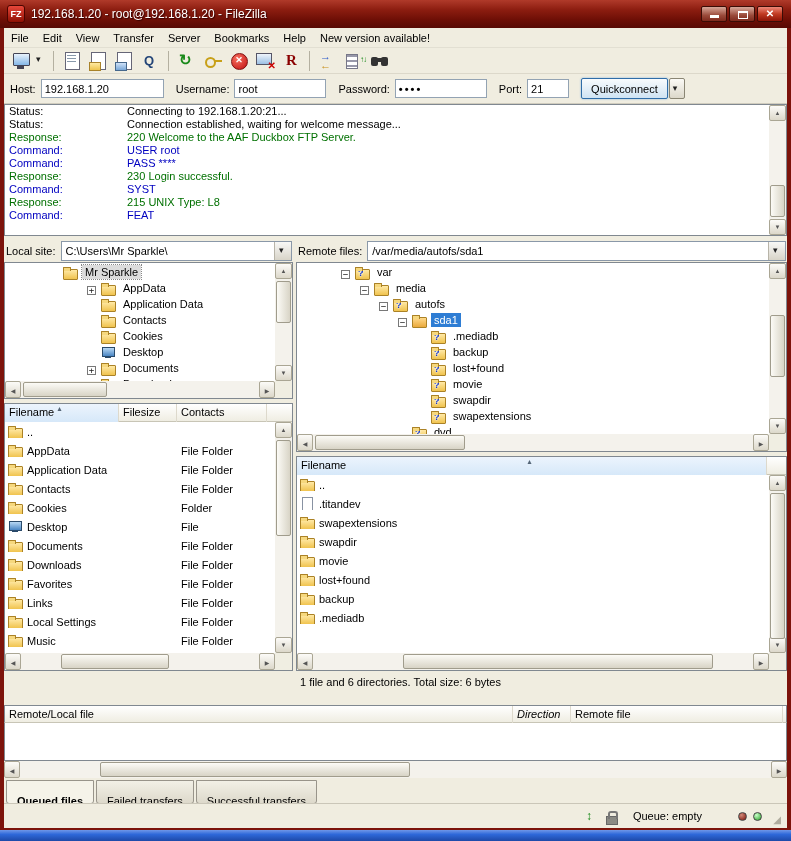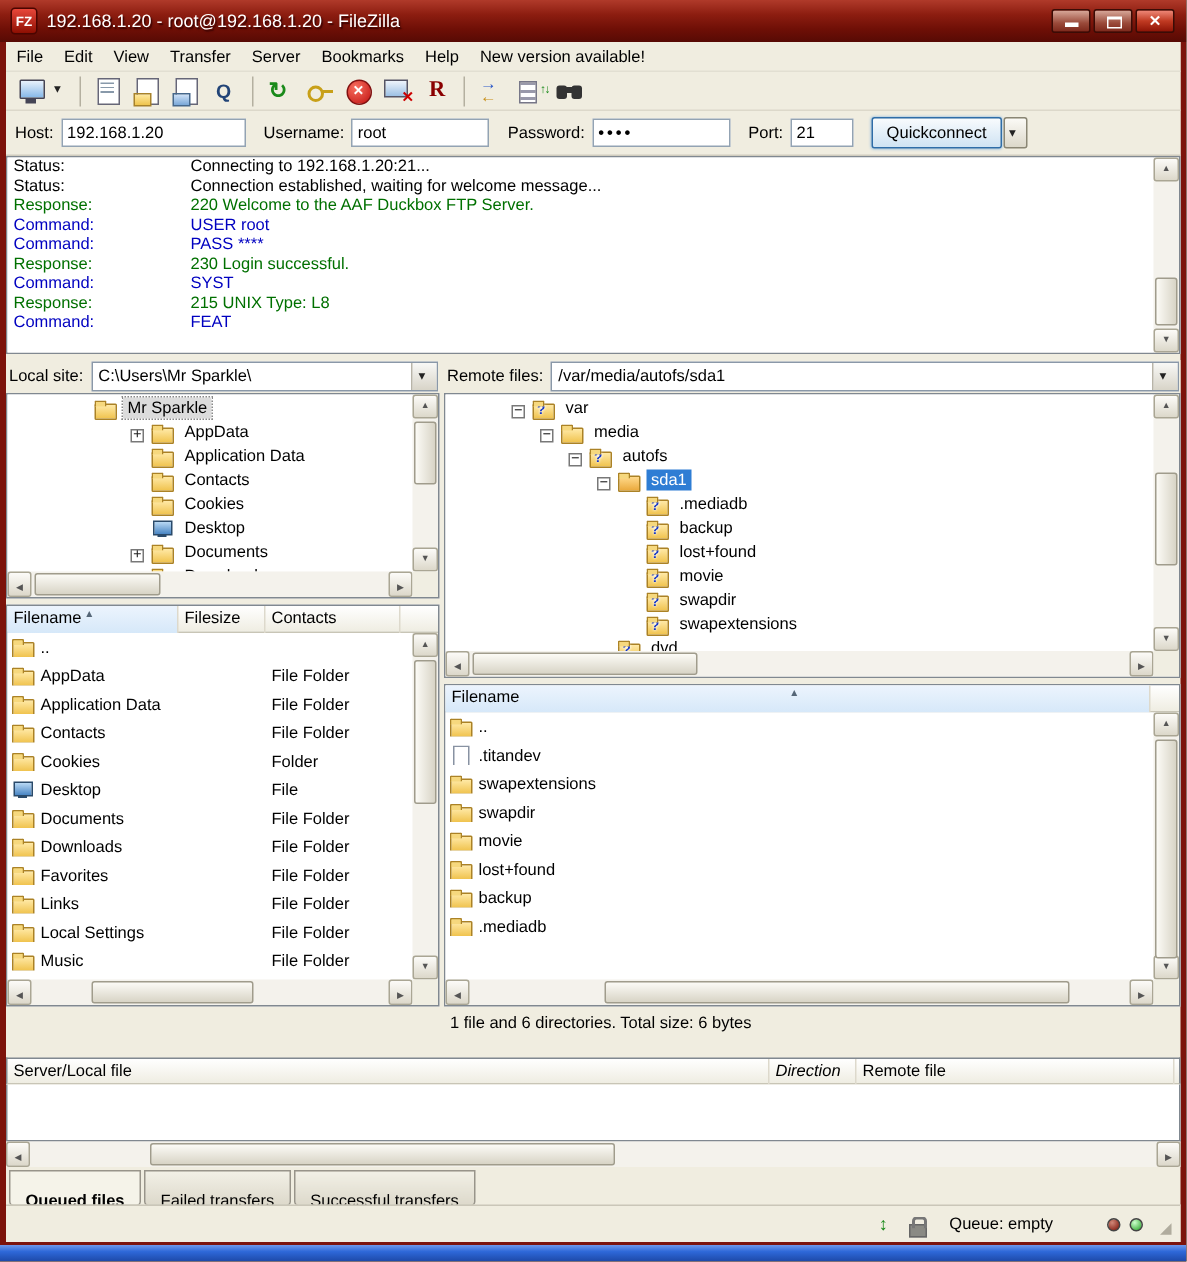--- a/index.html
+++ b/index.html
@@ -566,21 +566,21 @@
         <span class="sbtn left"></span>
         <span class="sbtn right"></span>
         <span class="hthumb" style="left: 106px; width: 310px;"></span>
       </div>
     <div class="corner"></div>
   </div>
 
   <div class="pane-status remote">1 file and 6 directories. Total size: 6 bytes</div>
 
   <div class="queue-header lheader">
-      <span class="hcell" style="width: 508px;"><span class="htext">Server/Local file</span></span>
+      <span class="hcell" style="width: 508px;"><span class="htext">Remote/Local file</span></span>
       <span class="hcell" style="width: 58px; font-style: italic;"><span class="htext">Direction</span></span>
       <span class="hcell" style="width: 212px;"><span class="htext">Remote file</span></span>
     </div>
   <div class="queue-body"></div>
   <div class="queue-hscroll">
       <span class="sbtn left"></span>
       <span class="sbtn right"></span>
       <span class="hthumb" style="left: 96px; width: 310px;"></span>
     </div>
 

